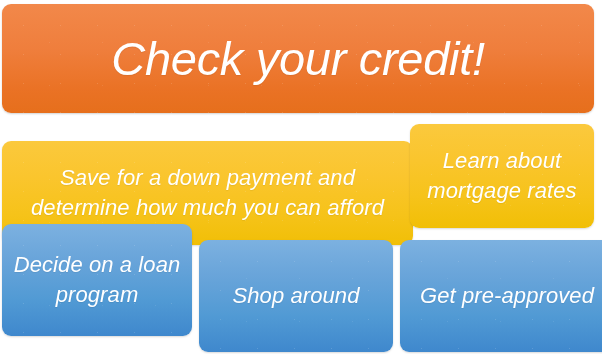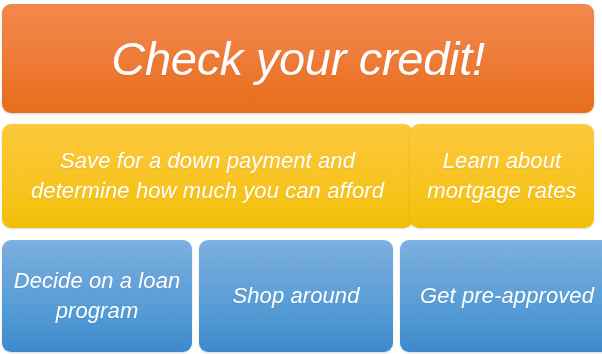--- a/index.html
+++ b/index.html
@@ -59,21 +59,21 @@
     letter-spacing: -0.3px;
   }
 
   
   .tile-yellow {
     background: linear-gradient(to bottom, #fbc93d 0%, #fac52d 35%, #f6c31a 70%, #f1bf06 100%);
     box-shadow: 0 1px 2px rgba(0,0,0,0.15);
   }
   .tile-yellow-left {
     left: 2px;
-    top: 124px;
+    top: 141px;
     width: 411px;
     height: 104px;
   }
   .tile-yellow-right {
     left: 410px;
     top: 124px;
     width: 184px;
     height: 104px;
   }
   .tile-yellow .tile-text {
@@ -81,21 +81,21 @@
     line-height: 30px;
   }
 
   
   .tile-blue {
     background: linear-gradient(to bottom, #7cb1e0 0%, #6aa5da 30%, #519ad4 68%, #3f88cd 100%);
     box-shadow: 0 1px 2px rgba(0,0,0,0.15);
   }
   .tile-blue-1 {
     left: 2px;
-    top: 240px;
+    top: 224px;
     width: 190px;
     height: 112px;
   }
   .tile-blue-2 {
     left: 199px;
     top: 240px;
     width: 194px;
     height: 112px;
   }
   .tile-blue-3 {

